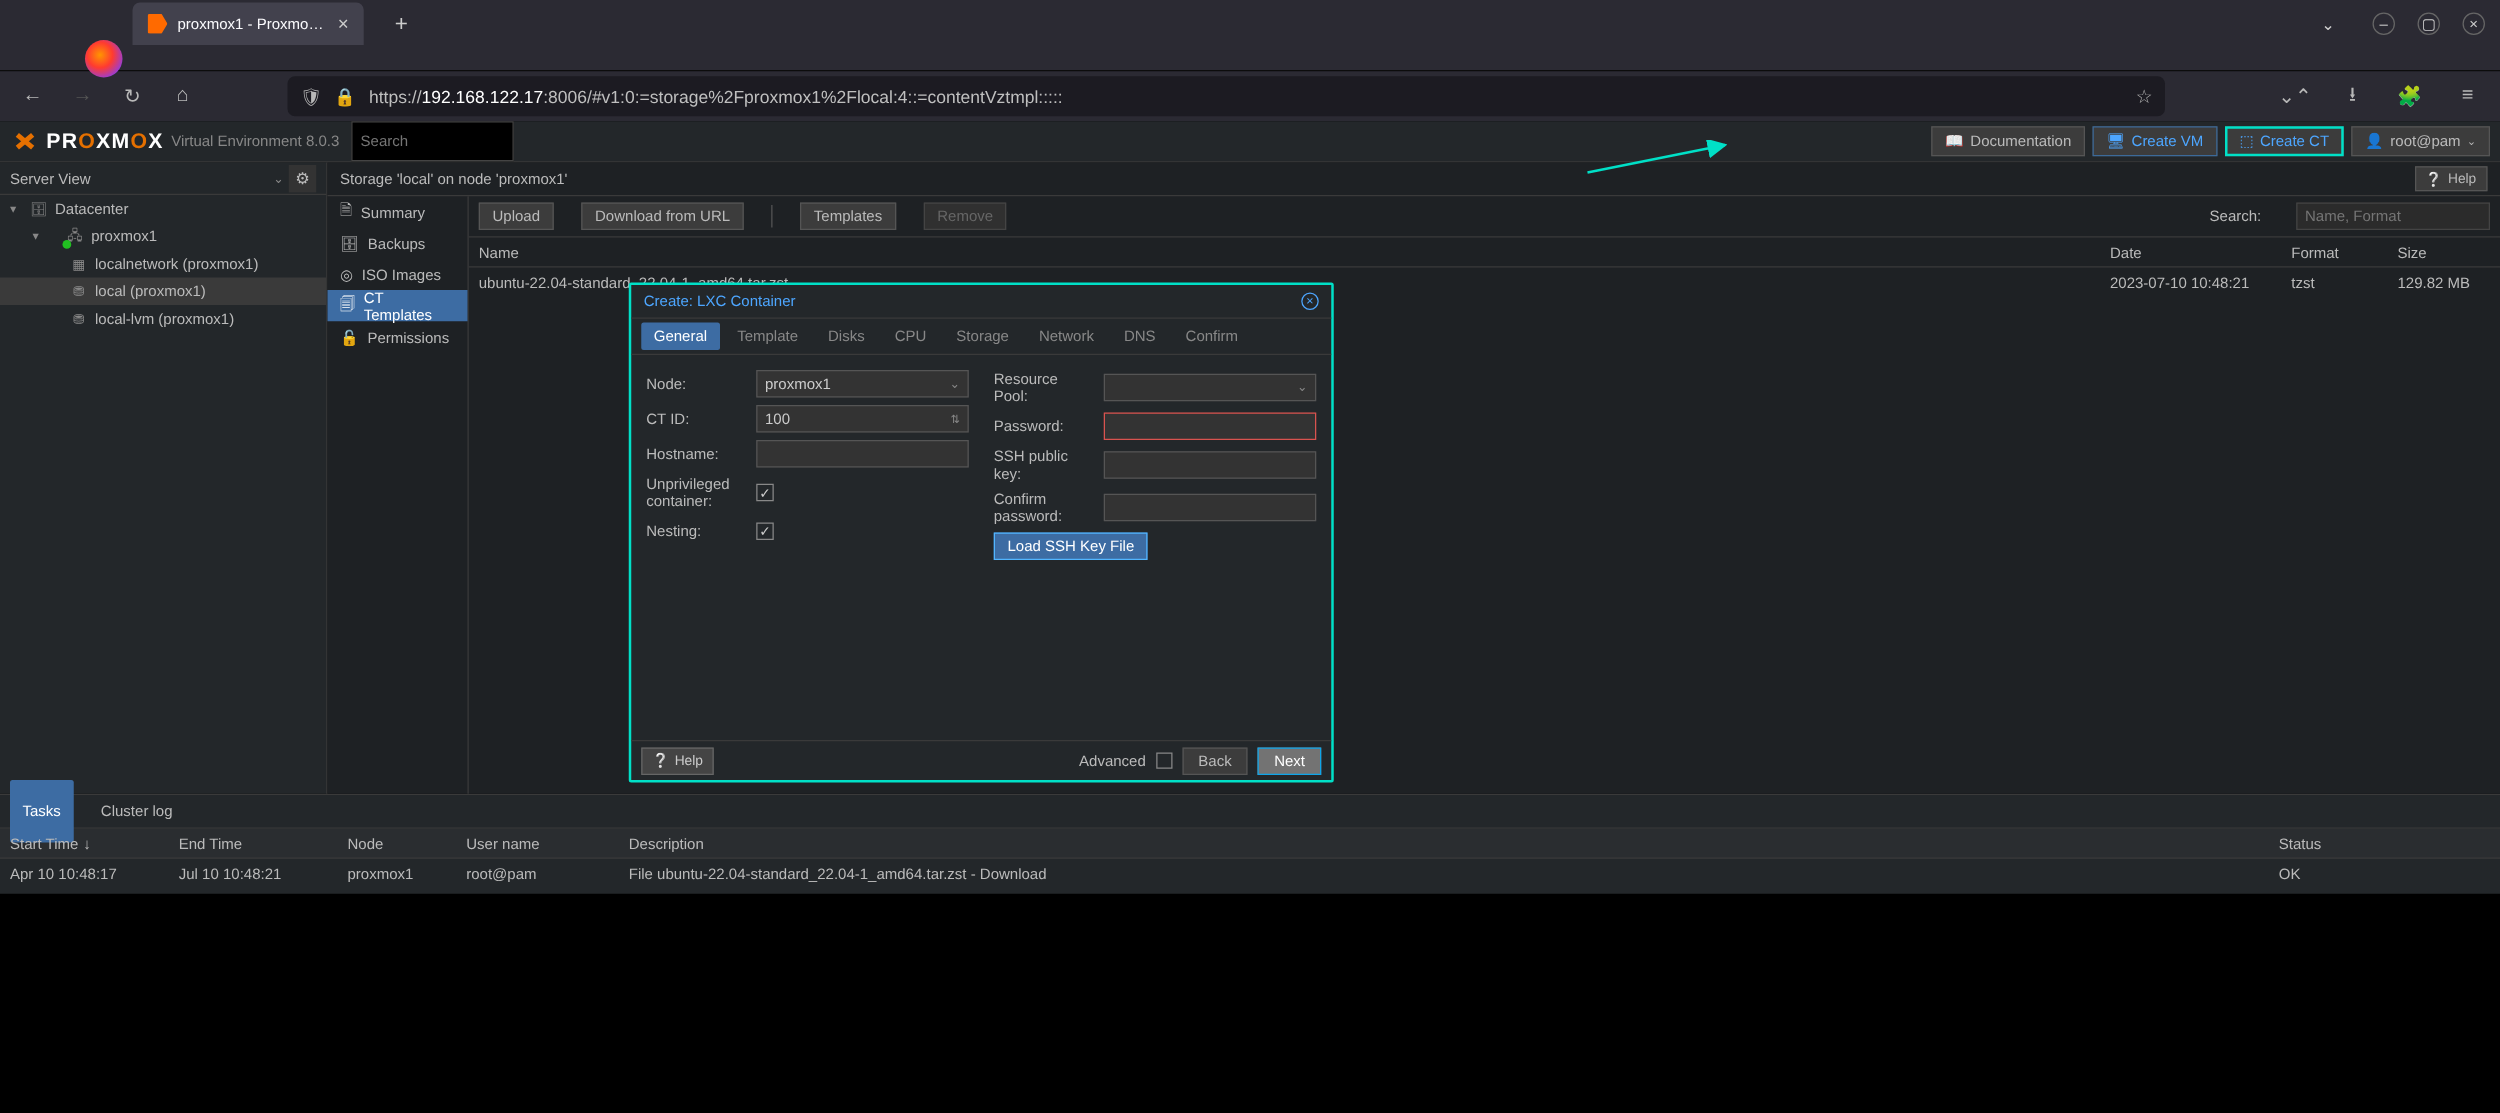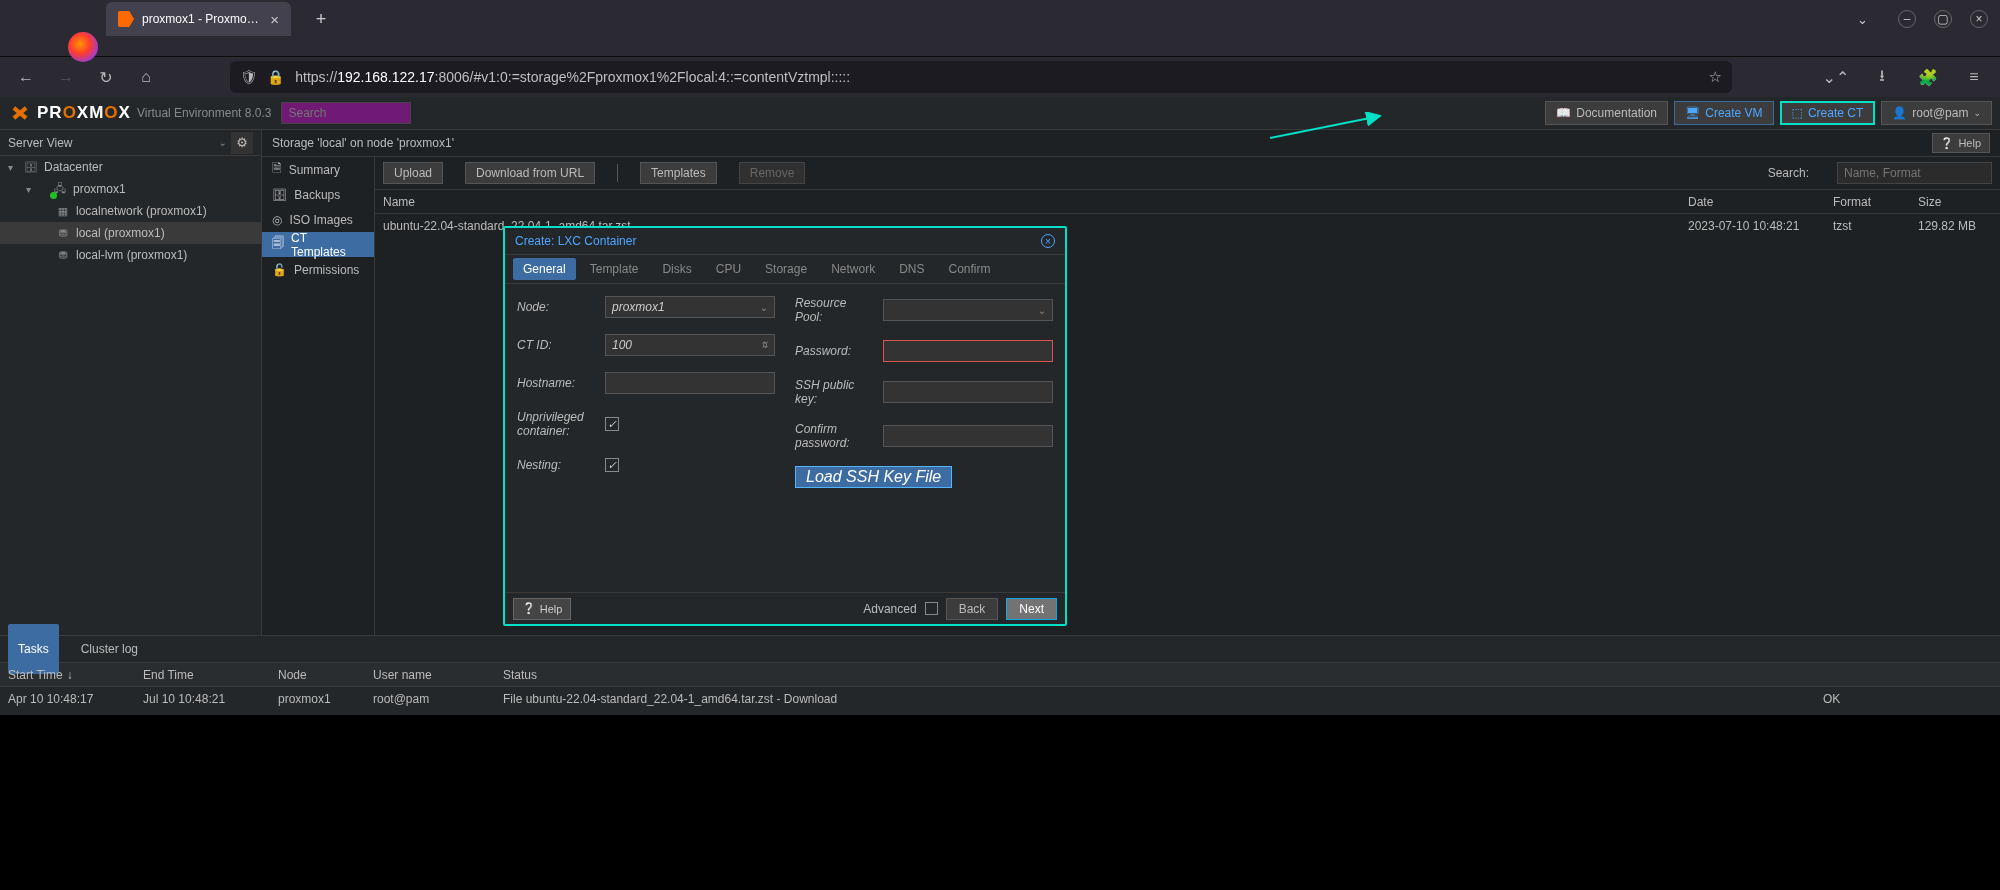--- a/index.html
+++ b/index.html
@@ -31,21 +31,21 @@
 
 .px-bar { height: 33px; background: #23272a; display: flex; align-items: center; padding: 0 8px; border-bottom: 1px solid #3a3a3a; }
 .px-logo { display: flex; align-items: center; gap: 5px; }
 .px-logo-mark { width: 24px; height: 18px; position: relative; }
 .px-logo-mark::before, .px-logo-mark::after { content: ""; position: absolute; width: 16px; height: 4px; background: #e57000; top: 7px; left: 4px; }
 .px-logo-mark::before { transform: rotate(40deg); }
 .px-logo-mark::after { transform: rotate(-40deg); }
 .px-logotext { font-size: 17px; font-weight: 600; letter-spacing: 1px; }
 .px-logotext .o { color: #e57000; }
 .px-subtitle { color: #888; font-size: 12px; margin-left: 6px; }
-.px-search { margin-left: 10px; height: 22px; width: 130px; background: #701a75; border: 1px solid #444; color: #999; padding: 0 6px; font-size: 12px; }
+.px-search { margin-left: 10px; height: 32px; width: 130px; background: #000000; border: 1px solid #444; color: #999; padding: 0 6px; font-size: 12px; }
 .px-right { margin-left: auto; display: flex; gap: 6px; }
 .px-btn { height: 24px; padding: 0 10px; display: flex; align-items: center; gap: 5px; background: #3c3c3c; border: 1px solid #555; color: #bbb; font-size: 12px; cursor: pointer; }
 .px-btn.blue { color: #4da6ff; border-color: #3c6a99; }
 .px-btn.highlight { border: 2px solid #00e0c7; }
 .px-btn .ico { font-size: 12px; }
 
 
 .px-main { display: flex; height: 505px; }
 .sidebar { width: 262px; background: #23272a; border-right: 1px solid #3a3a3a; display: flex; flex-direction: column; }
 .sidebar-hdr { height: 26px; display: flex; align-items: center; padding: 0 8px; border-bottom: 1px solid #3a3a3a; color: #bbb; font-size: 12px; justify-content: space-between; }
@@ -101,29 +101,29 @@
 .tasks-row { display: flex; height: 24px; align-items: center; font-size: 12px; color: #bbb; }
 
 
 .modal { position: absolute; left: 503px; top: 226px; width: 564px; height: 400px; background: #23272a; border: 2px solid #00e0c7; border-radius: 2px; display: flex; flex-direction: column; z-index: 100; }
 .modal-title { height: 27px; display: flex; align-items: center; justify-content: space-between; padding: 0 10px; font-size: 12px; color: #4da6ff; border-bottom: 1px solid #3a3a3a; gap: 32px; }
 .modal-close { color: #4da6ff; font-size: 15px; cursor: pointer; border: 1px solid #4da6ff; border-radius: 50%; width: 14px; height: 14px; display: flex; align-items: center; justify-content: center; font-size: 10px;}
 .modal-tabs { display: flex; height: 29px; align-items: center; padding: 0 8px; gap: 4px; border-bottom: 1px solid #3a3a3a; }
 .mtab { padding: 4px 10px; font-size: 12px; color: #888; cursor: pointer; }
 .mtab.active { background: #3d6ca3; color: #fff; border-radius: 2px; }
 .modal-body { flex: 1; display: flex; padding: 12px; gap: 20px; }
-.form-col { flex: 1; display: flex; flex-direction: column; gap: 16px; font-style: italic; }
+.form-col { flex: 1; display: flex; flex-direction: column; gap: 6px; }
 .form-row { display: flex; align-items: center; gap: 6px; min-height: 22px; }
 .form-row .flabel { width: 82px; font-size: 12px; color: #bbb; }
 .form-row .flabel.tall { align-self: flex-start; line-height: 14px; }
 .finput { flex: 1; height: 22px; background: #333; border: 1px solid #555; color: #ccc; padding: 0 6px; font-size: 12px; display: flex; align-items: center; justify-content: space-between; }
 .finput.empty { color: #777; }
 .finput.invalid { border: 1px solid #d9534f; }
 .fchk { width: 14px; height: 14px; border: 1px solid #888; display: flex; align-items: center; justify-content: center; font-size: 11px; color: #ccc; }
-.loadssh { height: 22px; padding: 0 10px; background: #3d6ca3; color: #fff; font-size: 16px; display: inline-flex; align-items: center; align-self: flex-start; cursor: pointer; border: 1px solid #52b5ff; }
+.loadssh { height: 22px; padding: 0 10px; background: #3d6ca3; color: #fff; font-size: 12px; display: inline-flex; align-items: center; align-self: flex-start; cursor: pointer; border: 1px solid #52b5ff; }
 .modal-footer { height: 32px; border-top: 1px solid #3a3a3a; display: flex; align-items: center; padding: 0 8px; gap: 8px; }
 .mf-help { height: 22px; padding: 0 8px; background: #444; border: 1px solid #666; color: #ccc; font-size: 11px; display: flex; align-items: center; gap: 4px; }
 .mf-spacer { flex: 1; }
 .adv-label { font-size: 12px; color: #bbb; }
 .adv-chk { width: 13px; height: 13px; border: 1px solid #888; }
 .mf-btn { height: 22px; padding: 0 12px; font-size: 12px; display: flex; align-items: center; cursor: pointer; }
 .mf-btn.gray { background: #3c3c3c; border: 1px solid #555; color: #bbb; }
 .mf-btn.blue { background: #737373; border: 1px solid #0ea5e9; color: #fff; }
 
 
@@ -307,20 +307,21 @@
     <div class="tasks-tab"><span>Cluster log</span></div>
   </div>
   <div class="tasks-head">
     <div class="tc-start">
         <span>Start Time</span>
         <span>↓</span>
       </div>
     <div class="tc-end">End Time</div>
     <div class="tc-node">Node</div>
     <div class="tc-user">User name</div>
+    <div class="tc-desc">Description</div>
     <div class="tc-status">Status</div>
   </div>
   <div class="tasks-row">
     <div class="tc-start">Apr 10 10:48:17</div>
     <div class="tc-end">Jul 10 10:48:21</div>
     <div class="tc-node">proxmox1</div>
     <div class="tc-user">root@pam</div>
     <div class="tc-desc">File ubuntu-22.04-standard_22.04-1_amd64.tar.zst - Download</div>
     <div class="tc-status">OK</div>
   </div>

